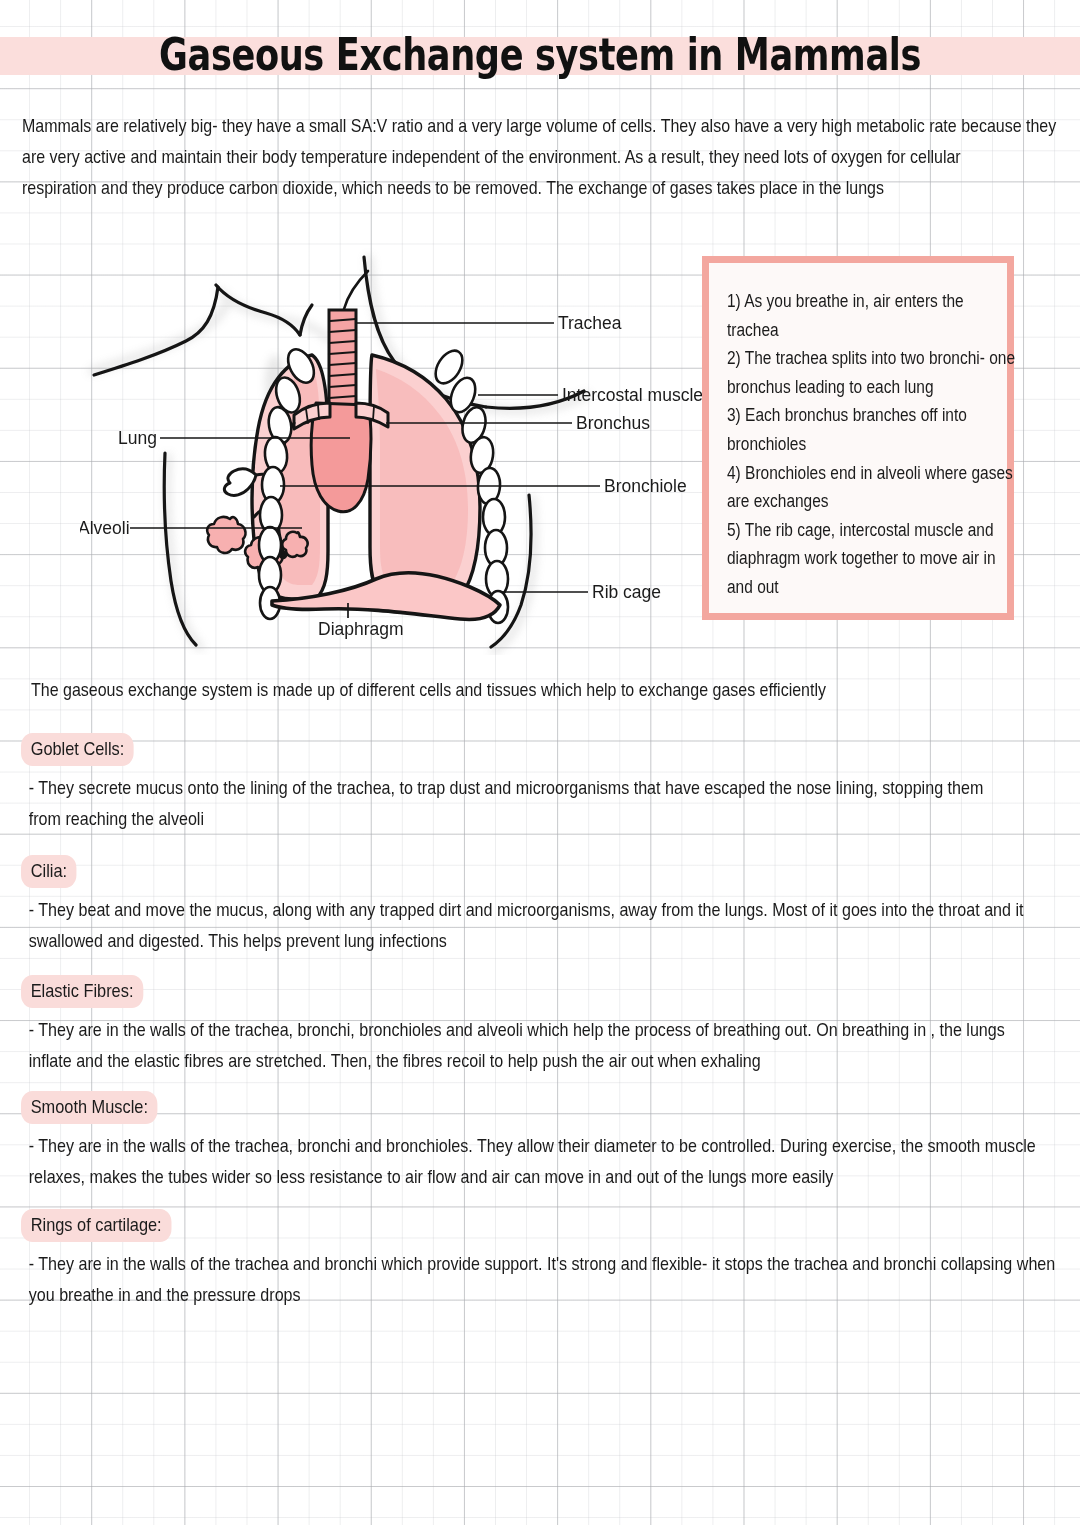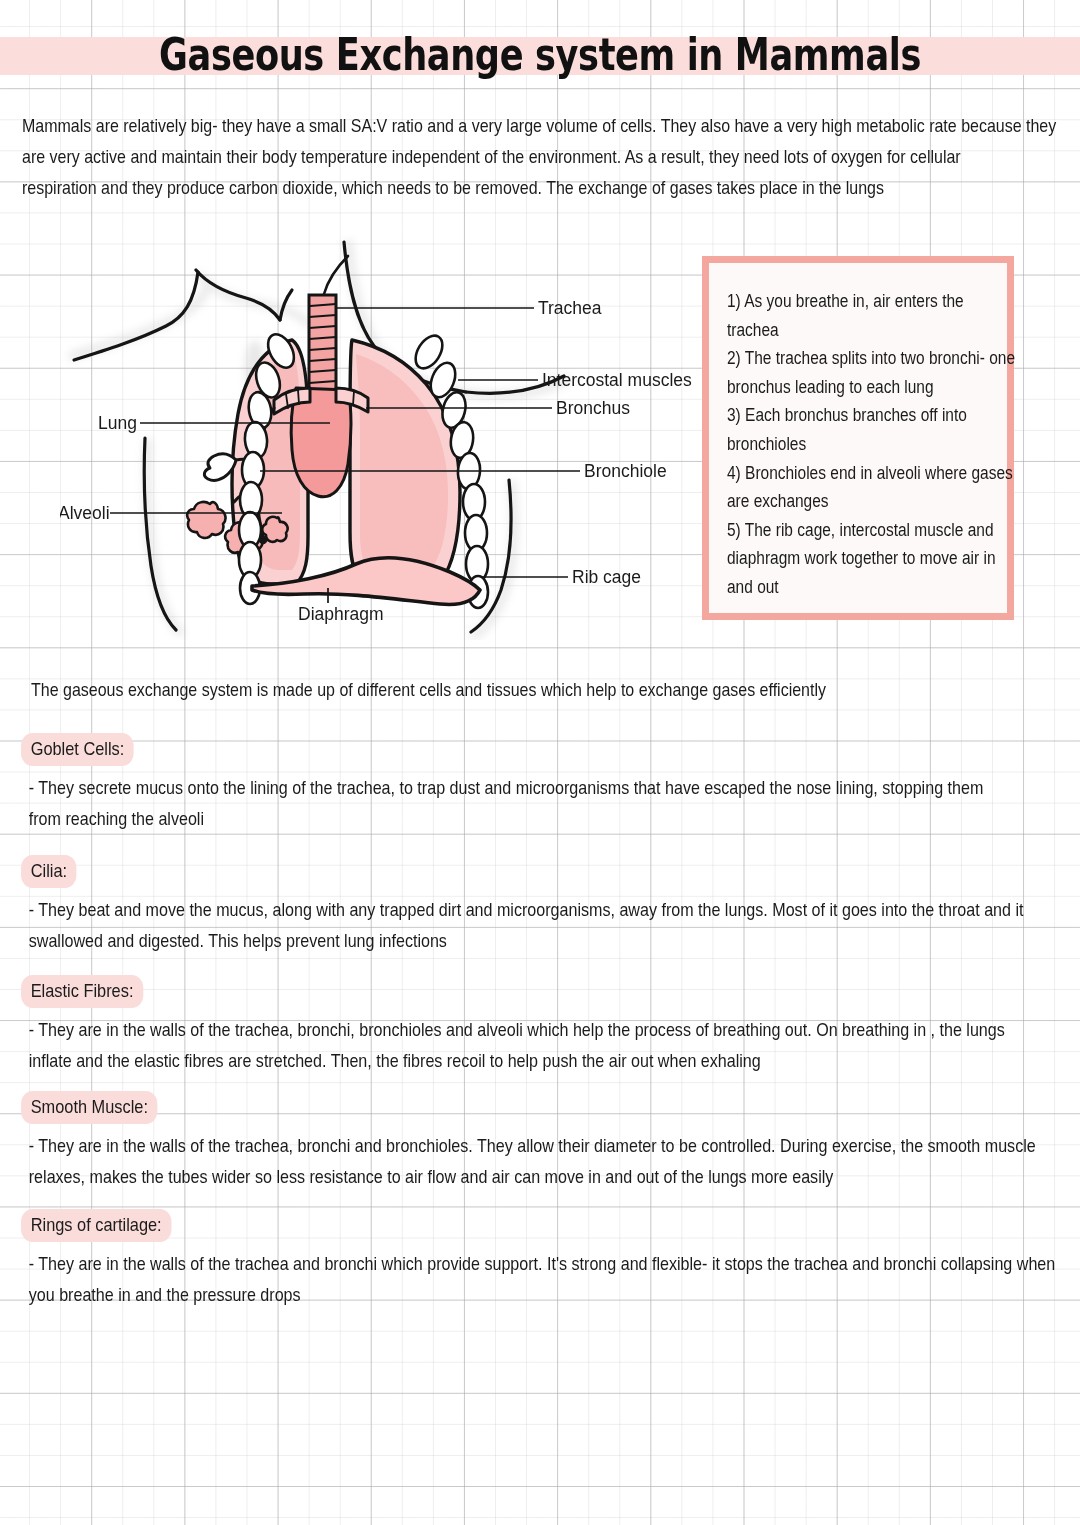--- a/index.html
+++ b/index.html
@@ -144,23 +144,24 @@
     transform-origin: left top;
     padding-left: 24px;
     width: 1230px;
   }
   .sec-body div { white-space: nowrap; }
 
   
   #diagram {
     position: absolute;
     left: 60px;
-    top: 228px;
+    top: 243px;
     width: 650px;
     height: 412px;
+    padding-left: 20px;
   }
   #diagram svg { display: block; }
   .dlabel {
     font-family: "Liberation Sans", sans-serif;
     font-size: 17.5px;
     fill: #1b1b1b;
   }
 </style>
 </head>
 <body>

